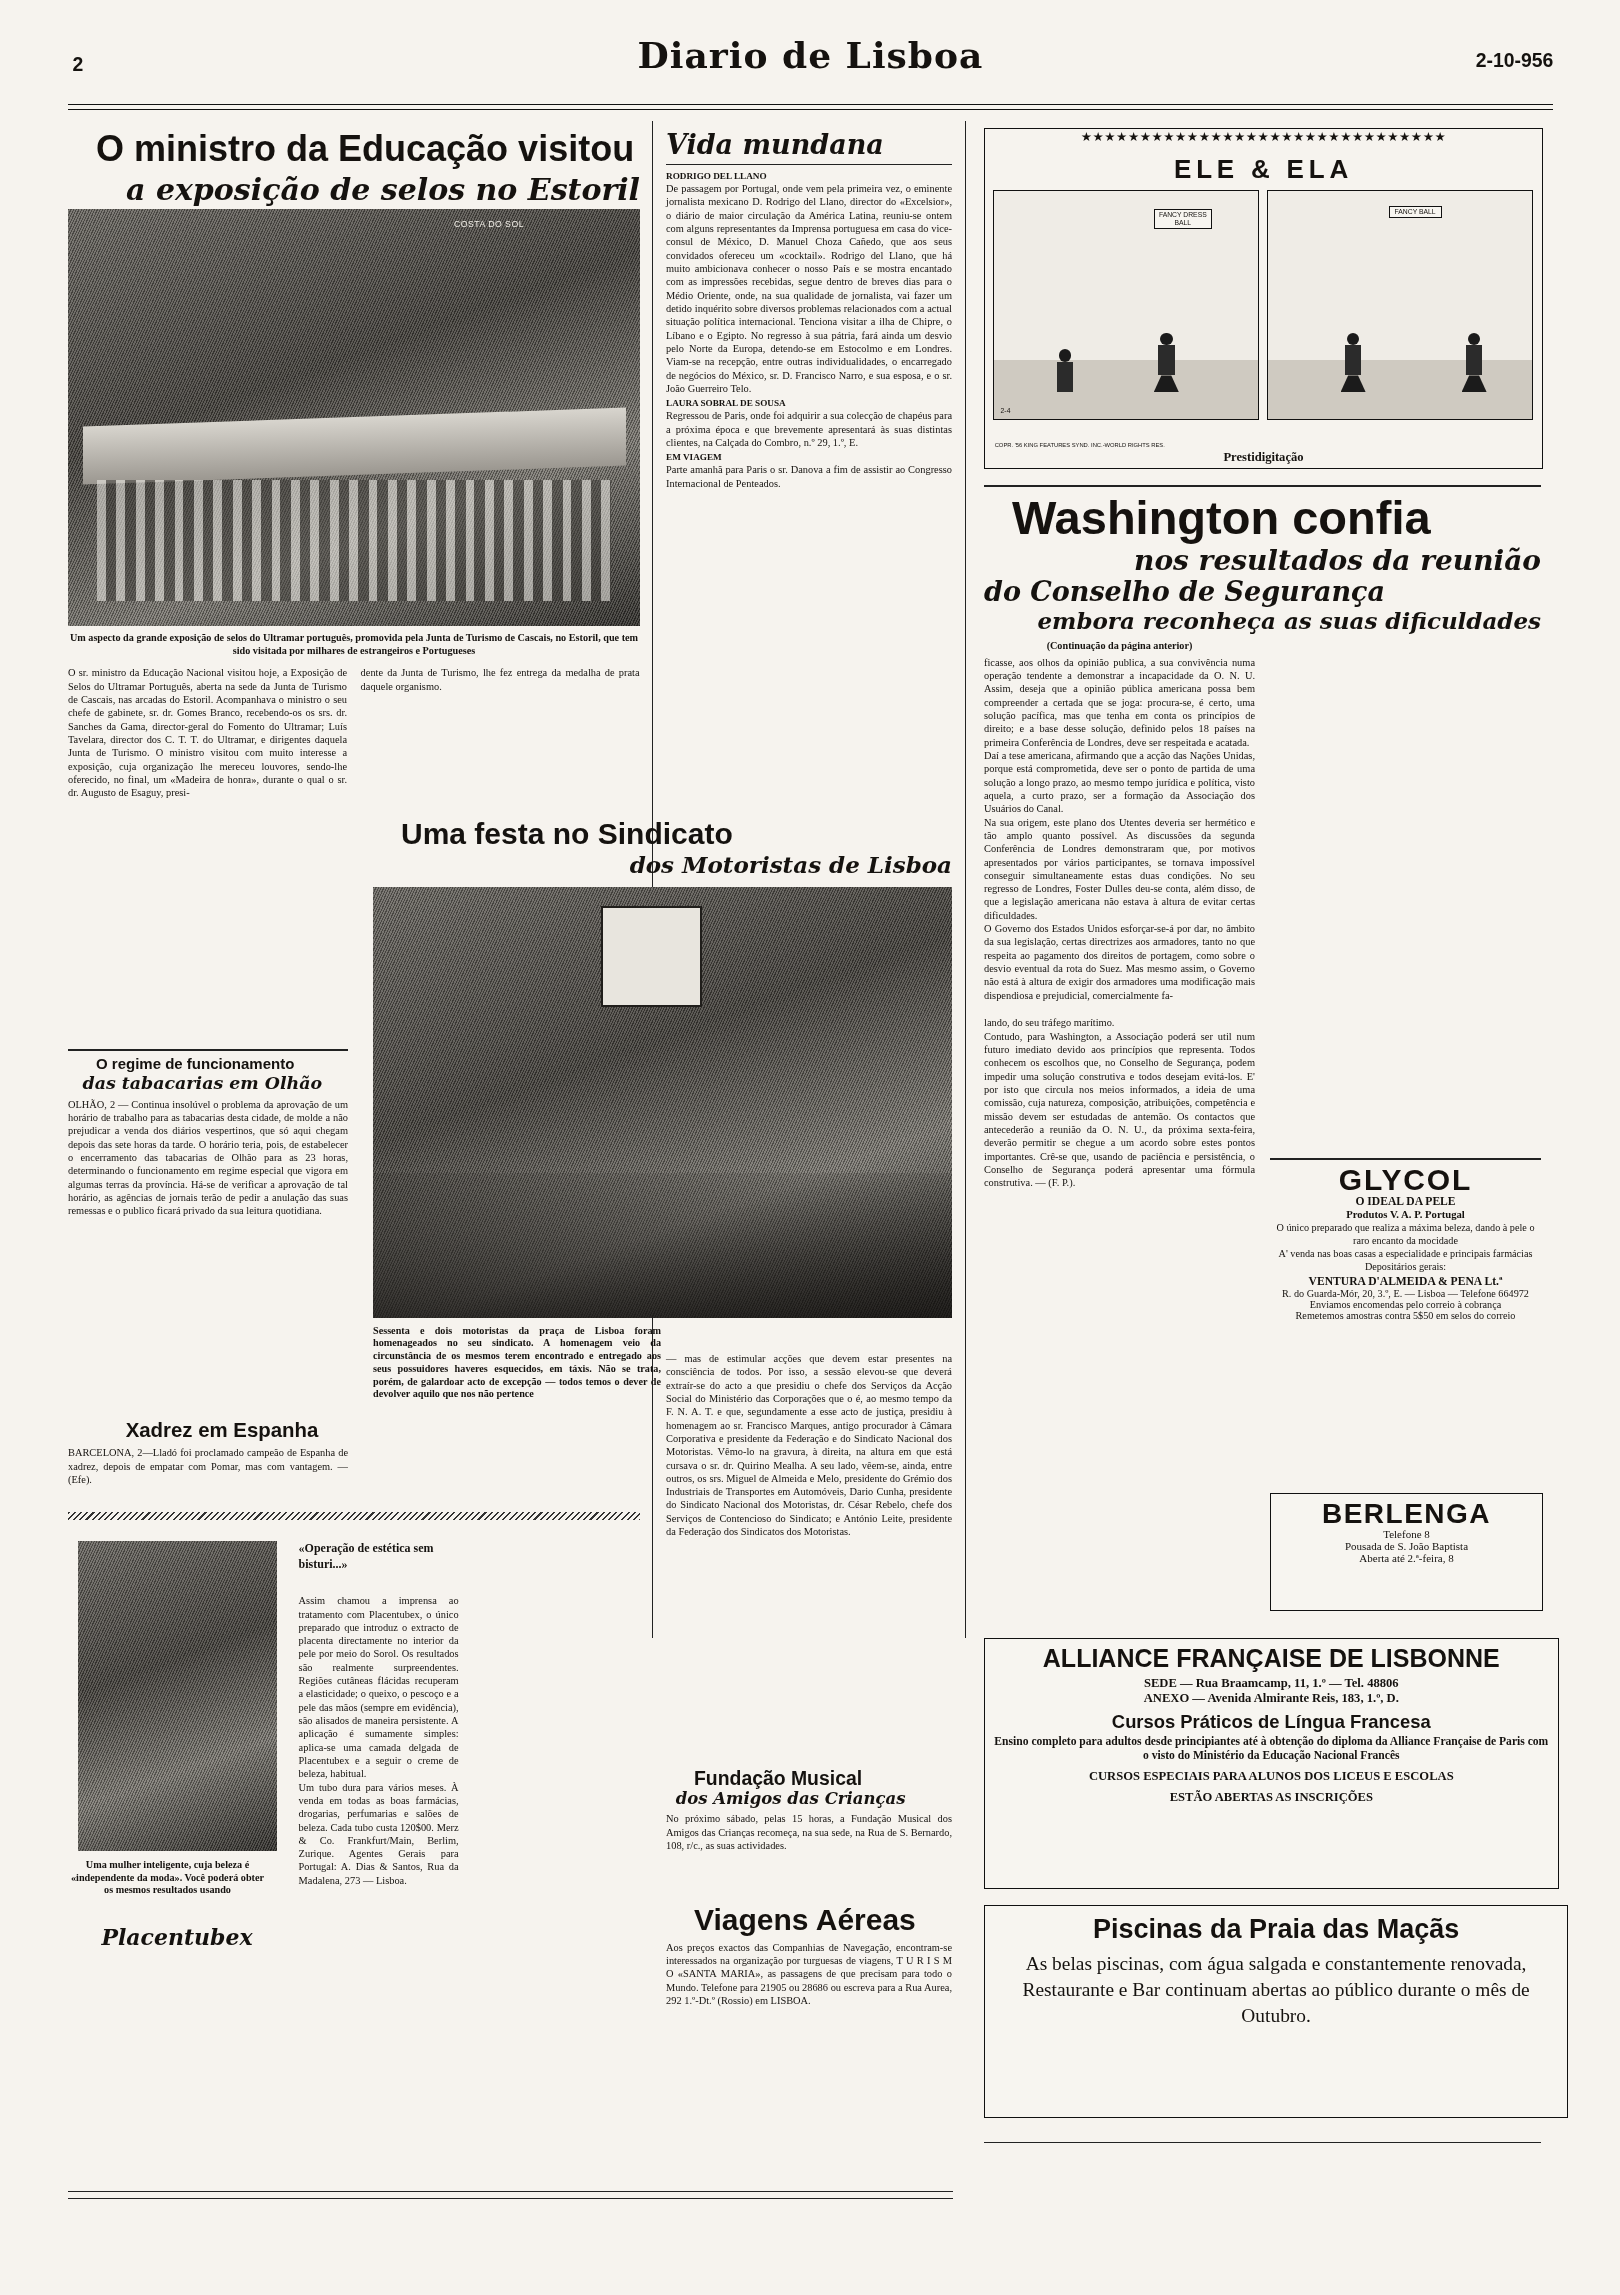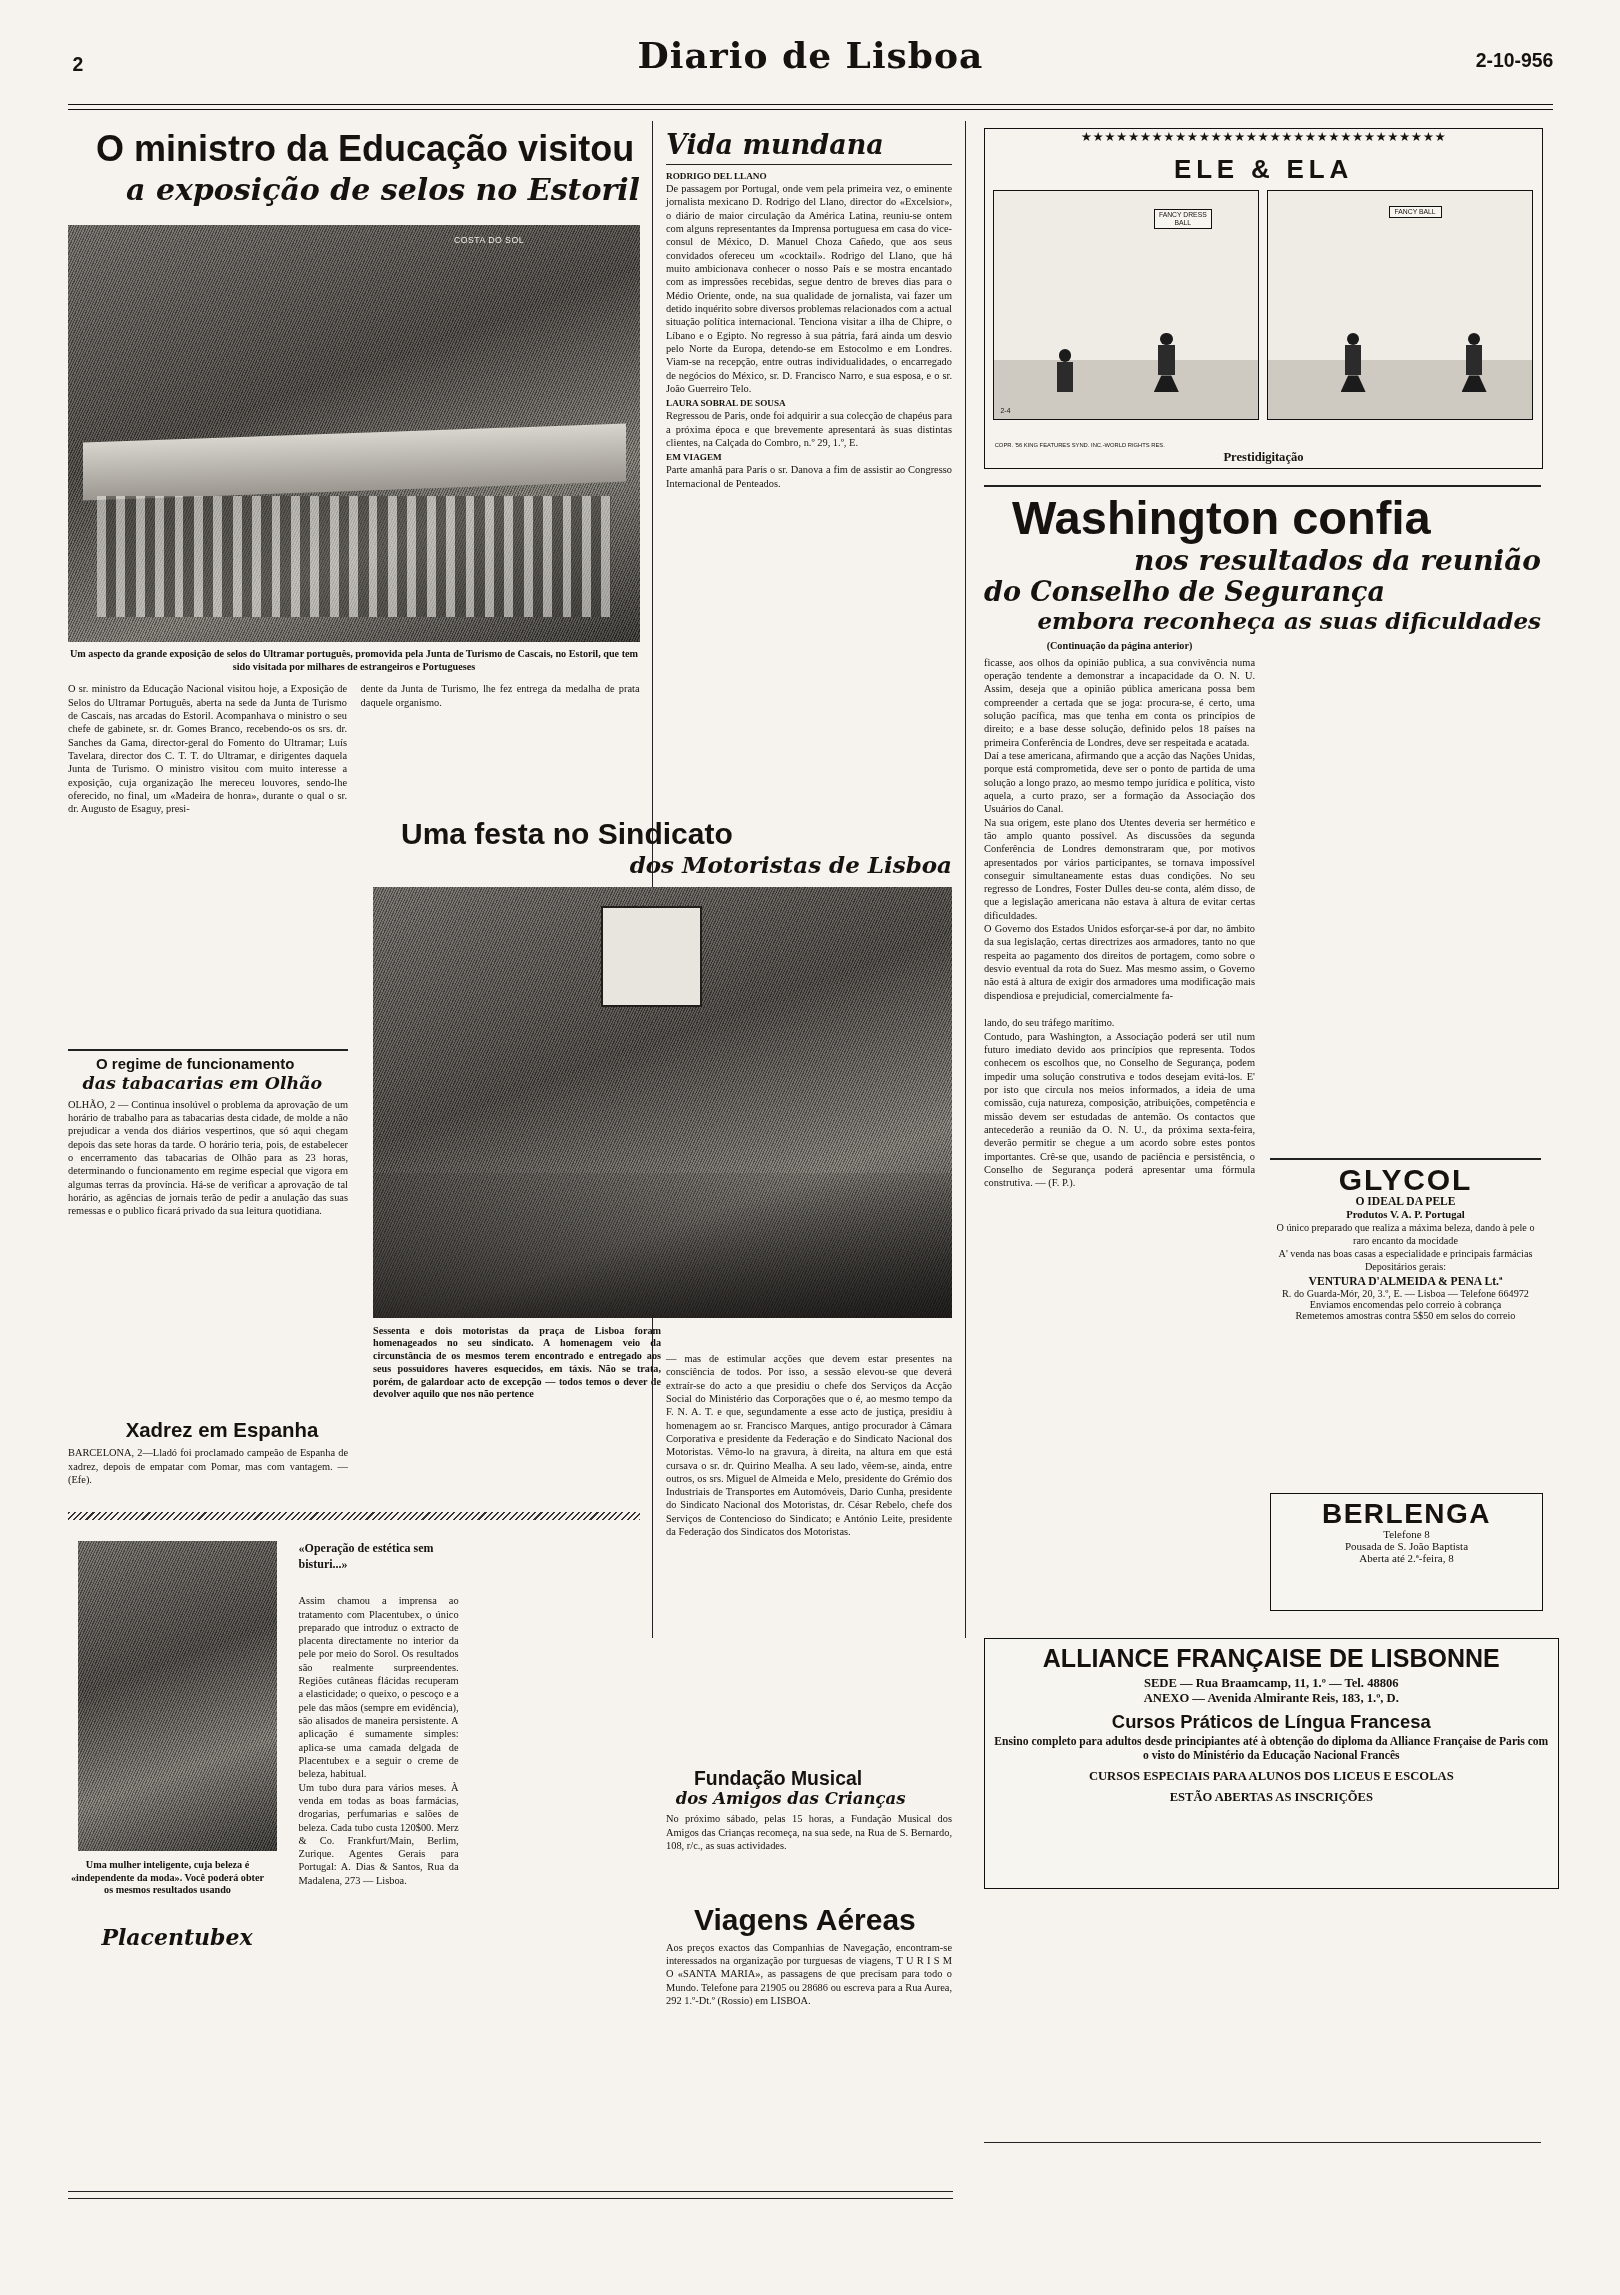--- a/index.html
+++ b/index.html
@@ -135,21 +135,21 @@
   <div class="rule-top"></div>
   <div class="rule-top2"></div>
 
   <div class="vrule" style="left:652px; top:121px; height:1517px;"></div>
   <div class="vrule" style="left:965px; top:121px; height:1517px;"></div>
 
   <div class="col" style="left:68px; top:131px; width:572px;">
     <div class="hl-black" style="font-size:36px;">O ministro da Educação visitou</div>
     <div class="hl-script" style="font-size:30px; text-align:right; margin-top:7px;">a exposição de selos no Estoril</div>
 
-    <div class="photo" style="margin-top:19px; width:572px; height:417px;">
+    <div class="photo" style="margin-top:3px; width:572px; height:417px;">
       <div class="ph-label" style="right:116px; top:10.7px;">COSTA DO SOL</div>
       <div style="position:absolute;left:14.5px;top:208px;width:543px;height:58px;background:linear-gradient(180deg,#d8d5ce,#9b9790);transform:skewY(-2deg);"></div>
       <div style="position:absolute;left:29px;top:271px;width:514px;height:121px;background:repeating-linear-gradient(90deg,rgba(240,238,232,.55) 0 8.7px, rgba(60,58,54,.5) 8.7px 19.4px);"></div>
     </div>
     <div class="caption" style="margin-top:6.8px; width:572px;">Um aspecto da grande exposição de selos do Ultramar português, promovida pela Junta de Turismo de Cascais, no Estoril, que tem sido visitada por milhares de estrangeiros e Portugueses</div>
 
     <div style="display:flex; gap:13.6px; margin-top:8.7px;">
       <div class="body-text" style="width:279px;">O sr. ministro da Educação Nacional visitou hoje, a Exposição de Selos do Ultramar Português, aberta na sede da Junta de Turismo de Cascais, nas arcadas do Estoril. Acompanhava o ministro o seu chefe de gabinete, sr. dr. Gomes Branco, recebendo-os os srs. dr. Sanches da Gama, director-geral do Fomento do Ultramar; Luís Tavelara, director dos C. T. T. do Ultramar, e dirigentes daquela Junta de Turismo. O ministro visitou com muito interesse a exposição, cuja organização lhe mereceu louvores, sendo-lhe oferecido, no final, um «Madeira de honra», durante o qual o sr. dr. Augusto de Esaguy, presi-</div>
       <div class="body-text" style="width:279px;">dente da Junta de Turismo, lhe fez entrega da medalha de prata daquele organismo.</div>
     </div>
@@ -298,19 +298,23 @@
   <div class="adbox" style="left:984px; top:1638px; width:557px; height:237px; padding:5.8px 7.8px;">
     <div class="ad-h1" style="font-size:25px;">ALLIANCE FRANÇAISE DE LISBONNE</div>
     <div class="center bold" style="font-size:12.6px;margin-top:4.8px;">SEDE — Rua Braamcamp, 11, 1.º — Tel. 48806</div>
     <div class="center bold" style="font-size:12.6px;">ANEXO — Avenida Almirante Reis, 183, 1.º, D.</div>
     <div class="ad-h1" style="font-size:18.4px;margin-top:5.8px;">Cursos Práticos de Língua Francesa</div>
     <div class="center bold" style="font-size:11.6px;line-height:1.25;margin-top:3.9px;">Ensino completo para adultos desde principiantes até à obtenção do diploma da Alliance Française de Paris com o visto do Ministério da Educação Nacional Francês</div>
     <div class="center bold" style="font-size:12.6px;margin-top:4.8px;">CURSOS ESPECIAIS PARA ALUNOS DOS LICEUS E ESCOLAS</div>
     <div class="center bold" style="font-size:12.6px;margin-top:6.8px;">ESTÃO ABERTAS AS INSCRIÇÕES</div>
   </div>
 
+  <div class="adbox" style="left:984px; top:1905px; width:557px; height:194px; padding:8.7px 12.6px;">
+    <div class="ad-h1" style="font-size:27px;font-family:'Liberation Sans',sans-serif;">Piscinas da Praia das Maçãs</div>
+    <div class="center" style="font-size:19.4px;line-height:1.35;margin-top:7.8px;">As belas piscinas, com água salgada e constantemente renovada, Restaurante e Bar continuam abertas ao público durante o mês de Outubro.</div>
+  </div>
 
   <div class="hrule" style="left:68px; top:2191px; width:885px;"></div>
   <div class="hrule" style="left:68px; top:2198px; width:885px;"></div>
   <div class="hrule" style="left:984px; top:2142px; width:557px;"></div>
 
 </div>
 
 
 </body></html>

